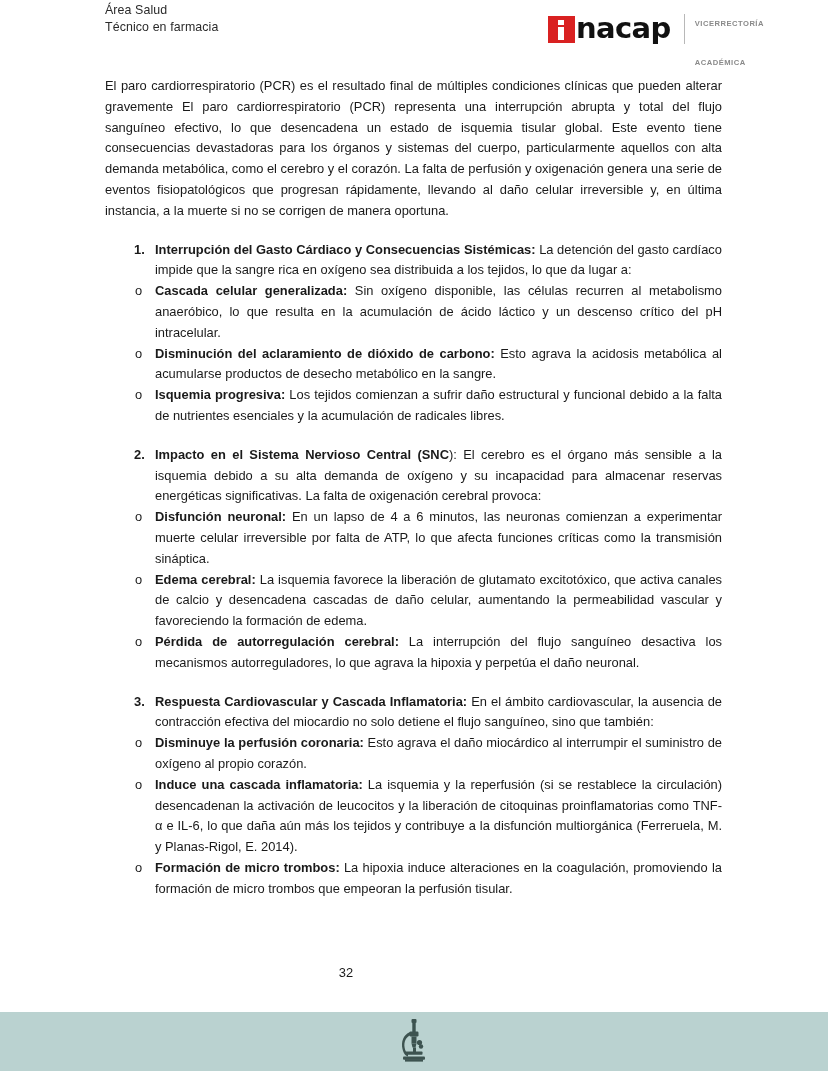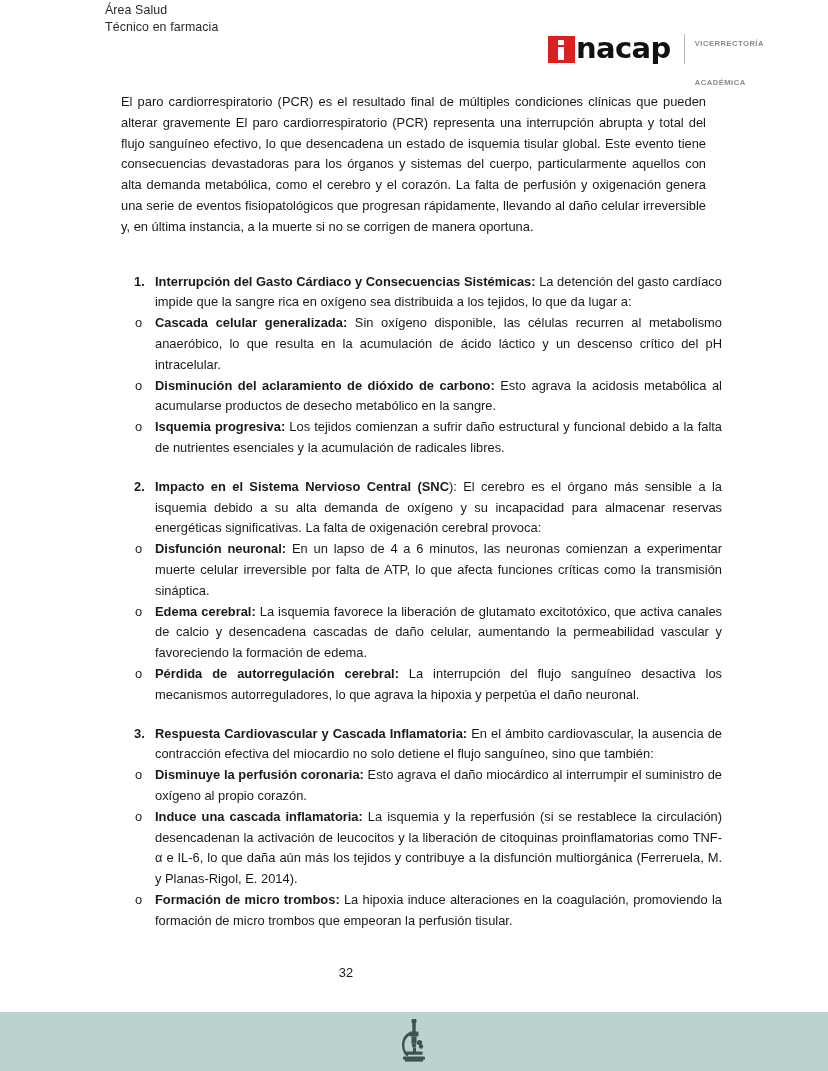--- a/index.html
+++ b/index.html
@@ -34,21 +34,21 @@
     font-size: 12.4px;
     line-height: 17px;
     color: #2a2a2a;
     letter-spacing: 0.1px;
   }
   .header-left div { white-space: nowrap; }
 
   .logo {
     position: absolute;
     left: 548px;
-    top: 32px;
+    top: 12px;
     display: flex;
     align-items: center;
     height: 34px;
   }
   .logo-mark {
     position: relative;
     width: 27px;
     height: 27px;
     background: #D92121;
     flex: none;
@@ -95,21 +95,21 @@
   }
 
   
   .content {
     position: absolute;
     left: 105px;
     top: 76px;
     width: 617px;
   }
   p.intro {
-    margin: 16px;
+    margin: 0;
     font-size: 12.9px;
     line-height: 20.8px;
     text-align: justify;
     color: #1a1a1a;
   }
   .num-item {
     position: relative;
     padding-left: 50px;
     font-size: 12.9px;
     line-height: 20.8px;

